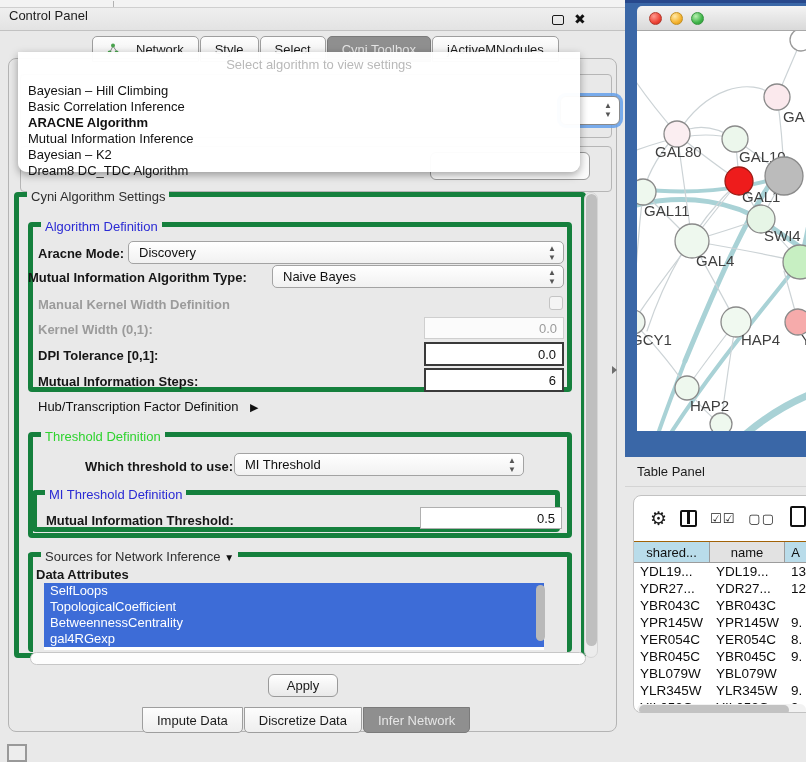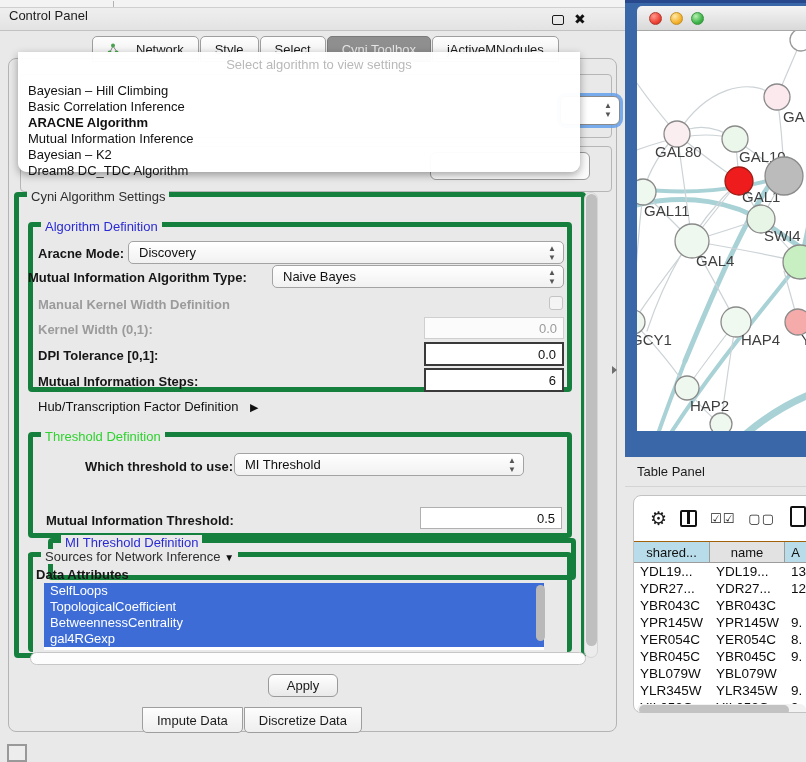--- a/index.html
+++ b/index.html
@@ -220,21 +220,21 @@
   </span>
 
   <div class="group" style="left:28px; top:432px; width:544px; height:106px;">
     <span class="group-title t-green">Threshold Definition</span>
   </div>
   <span class="abs lbl" style="left:85px; top:459px;">Which threshold to use:</span>
   <div class="combo" style="left:234px; top:453px; width:290px;">
     <span>MI Threshold</span>
     <span class="stepper">▲<br>▼</span>
   </div>
-  <div class="group" style="left:48px; top:490px; width:528px; height:42px;margin-top:48px;">
+  <div class="group" style="left:32px; top:490px; width:528px; height:42px;">
     <span class="group-title t-blue">MI Threshold Definition</span>
   </div>
   <span class="abs lbl" style="left:46px; top:513px;">Mutual Information Threshold:</span>
   <input class="field abs" style="left: 420px; top: 507px; width: 142px;" value="0.5">
 
   <div class="group" style="left:28px; top:552px; width:544px; height:100px; border-bottom:none;">
     <span class="group-title t-plain" style="font-weight:normal;">
       <span>Sources for Network Inference</span>
       <span class="arrow-down">▼</span>
     </span>
@@ -255,20 +255,23 @@
   <div class="abs" id="apply-btn">
       <span>Apply</span>
     </div>
 
   <div class="abs tabrow" id="bottom-tabs">
     <div class="tab">
         <span>Impute Data</span>
       </div>
     <div class="tab">
         <span>Discretize Data</span>
+      </div>
+    <div class="tab active">
+        <span>Infer Network</span>
       </div>
   </div>
 
   <div class="abs" id="mini-dock-icon"></div>
   <div class="abs" id="splitter-handle"></div>
 
   <div class="abs" id="net-region">
     <div class="topedge"></div>
     <div id="net-titlebar">
       <span class="light red"></span>

